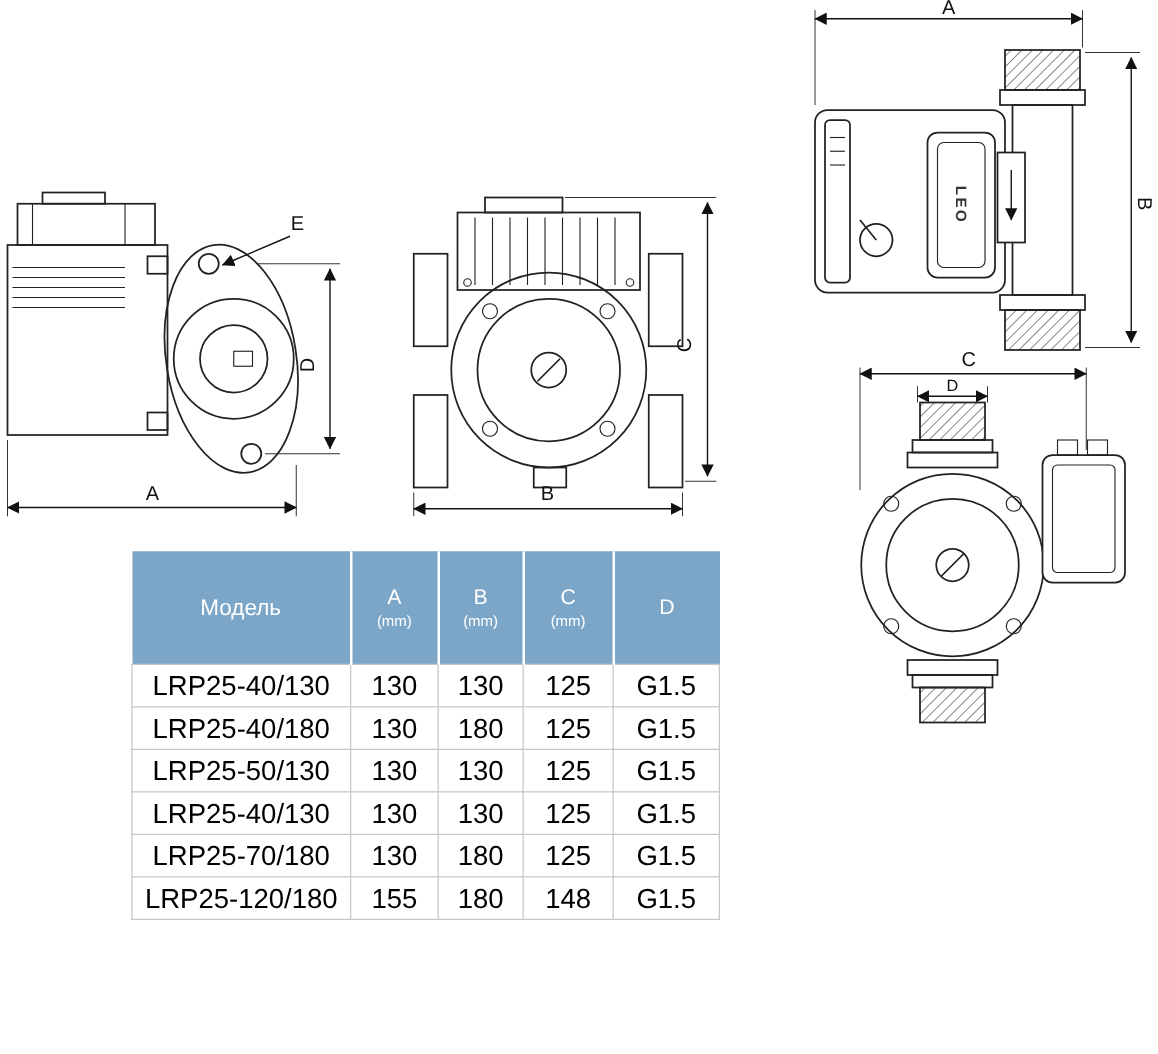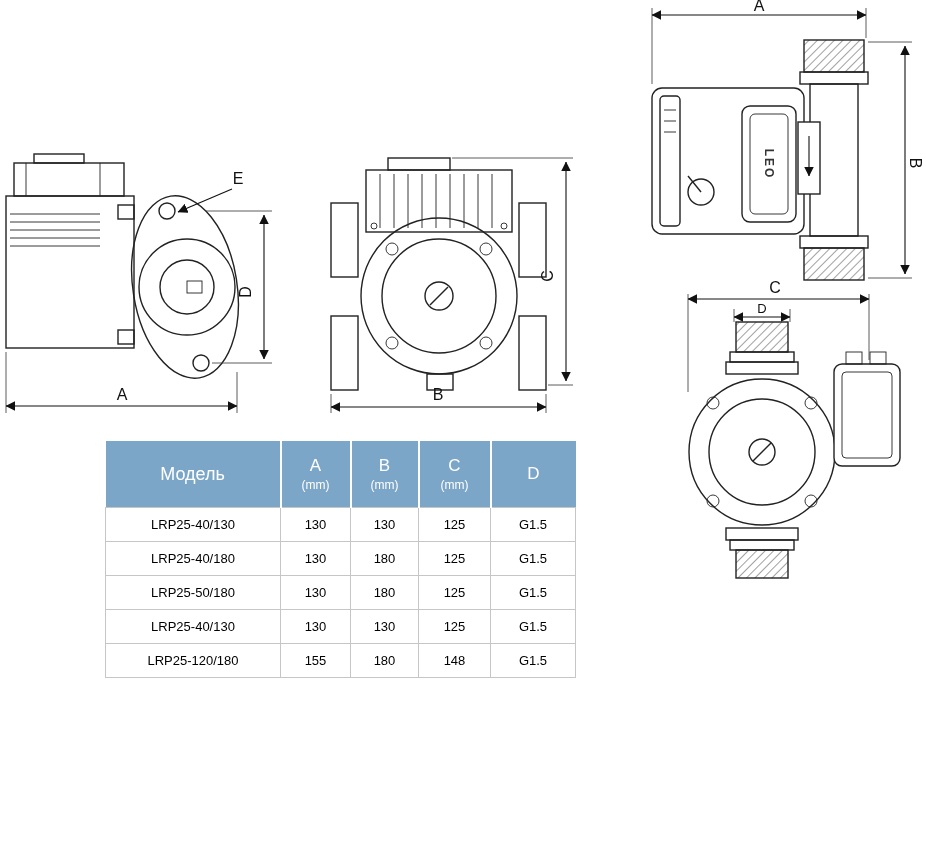--- a/index.html
+++ b/index.html
@@ -19,29 +19,29 @@
   .nameplate-text { font:bold 12px "Liberation Sans", sans-serif; fill:#333; text-anchor:middle; letter-spacing:2px; }
 
   table.spec-table {
     position:absolute; left:105px; top:441px; width:470px;
     border-collapse:collapse; table-layout:fixed;
     font-family:"Liberation Sans", sans-serif;
   }
   .spec-table th {
     background:var(--header-bg,#7ca6c7); color:var(--header-text,#ffffff);
     font-weight:normal; border-right:2px solid #fff; border-bottom:1px solid var(--table-border,#c6c6c6);
-    height:58px; padding:4px 2px; vertical-align:middle;margin-left:32px;
+    height:58px; padding:16px 2px; vertical-align:middle;margin-left:32px;
   }
   .spec-table th:last-child { border-right:none; }
   .h-label { font-size:17px; line-height:1.15; }
   .h-label-model { font-size:18px; }
   .h-sub { font-size:12px; margin-top:2px; }
   .spec-table td {
     border:1px solid var(--table-border,#c6c6c6);
-    text-align:center; font-size:13px; color:#000;
+    text-align:center; font-size:22px; color:#000;
     height:33px; padding:0 4px; background:#fff;
   }
 </style>
 </head>
 <body>
 
 <div class="page">
 
   <svg class="drawings" width="926" height="843" viewBox="0 0 926 843">
     <defs>
@@ -236,30 +236,37 @@
           <td>G1.5</td>
         </tr>
         <tr>
           <td>LRP25-40/180</td>
           <td>130</td>
           <td>180</td>
           <td>125</td>
           <td>G1.5</td>
         </tr>
         <tr>
-          <td>LRP25-50/180</td>
+          <td>LRP25-50/130</td>
+          <td>130</td>
+          <td>130</td>
+          <td>125</td>
+          <td>G1.5</td>
+        </tr>
+        <tr>
+          <td>LRP25-40/130</td>
+          <td>130</td>
+          <td>130</td>
+          <td>125</td>
+          <td>G1.5</td>
+        </tr>
+        <tr>
+          <td>LRP25-70/180</td>
           <td>130</td>
           <td>180</td>
-          <td>125</td>
-          <td>G1.5</td>
-        </tr>
-        <tr>
-          <td>LRP25-40/130</td>
-          <td>130</td>
-          <td>130</td>
           <td>125</td>
           <td>G1.5</td>
         </tr>
         <tr>
           <td>LRP25-120/180</td>
           <td>155</td>
           <td>180</td>
           <td>148</td>
           <td>G1.5</td>
         </tr>

